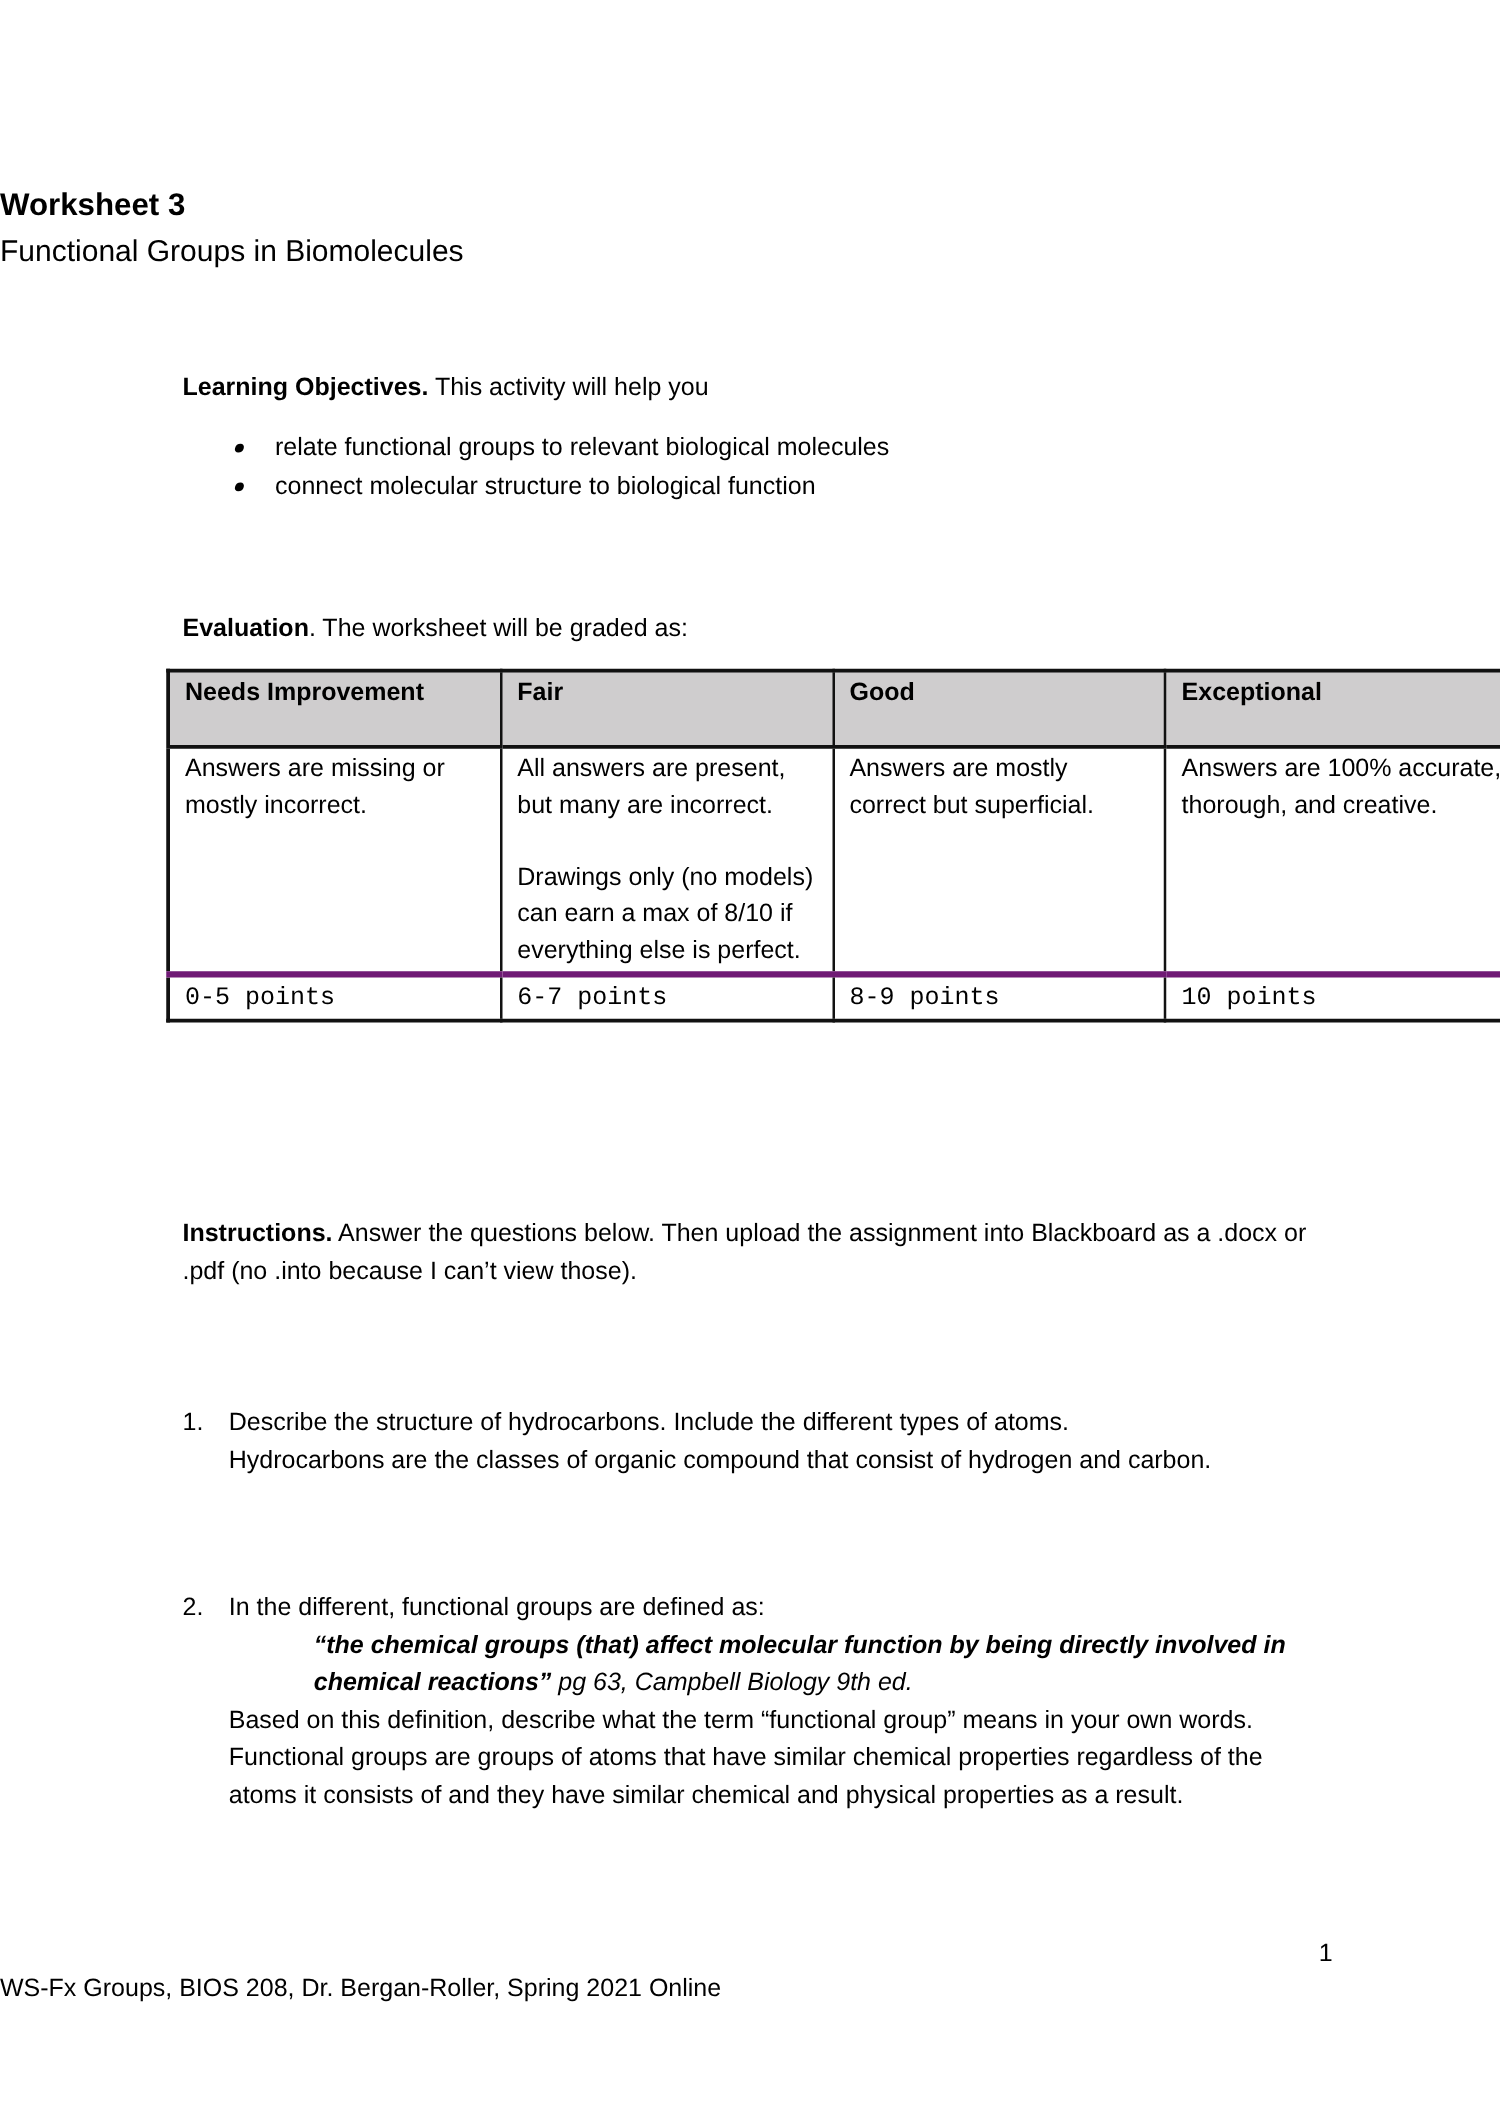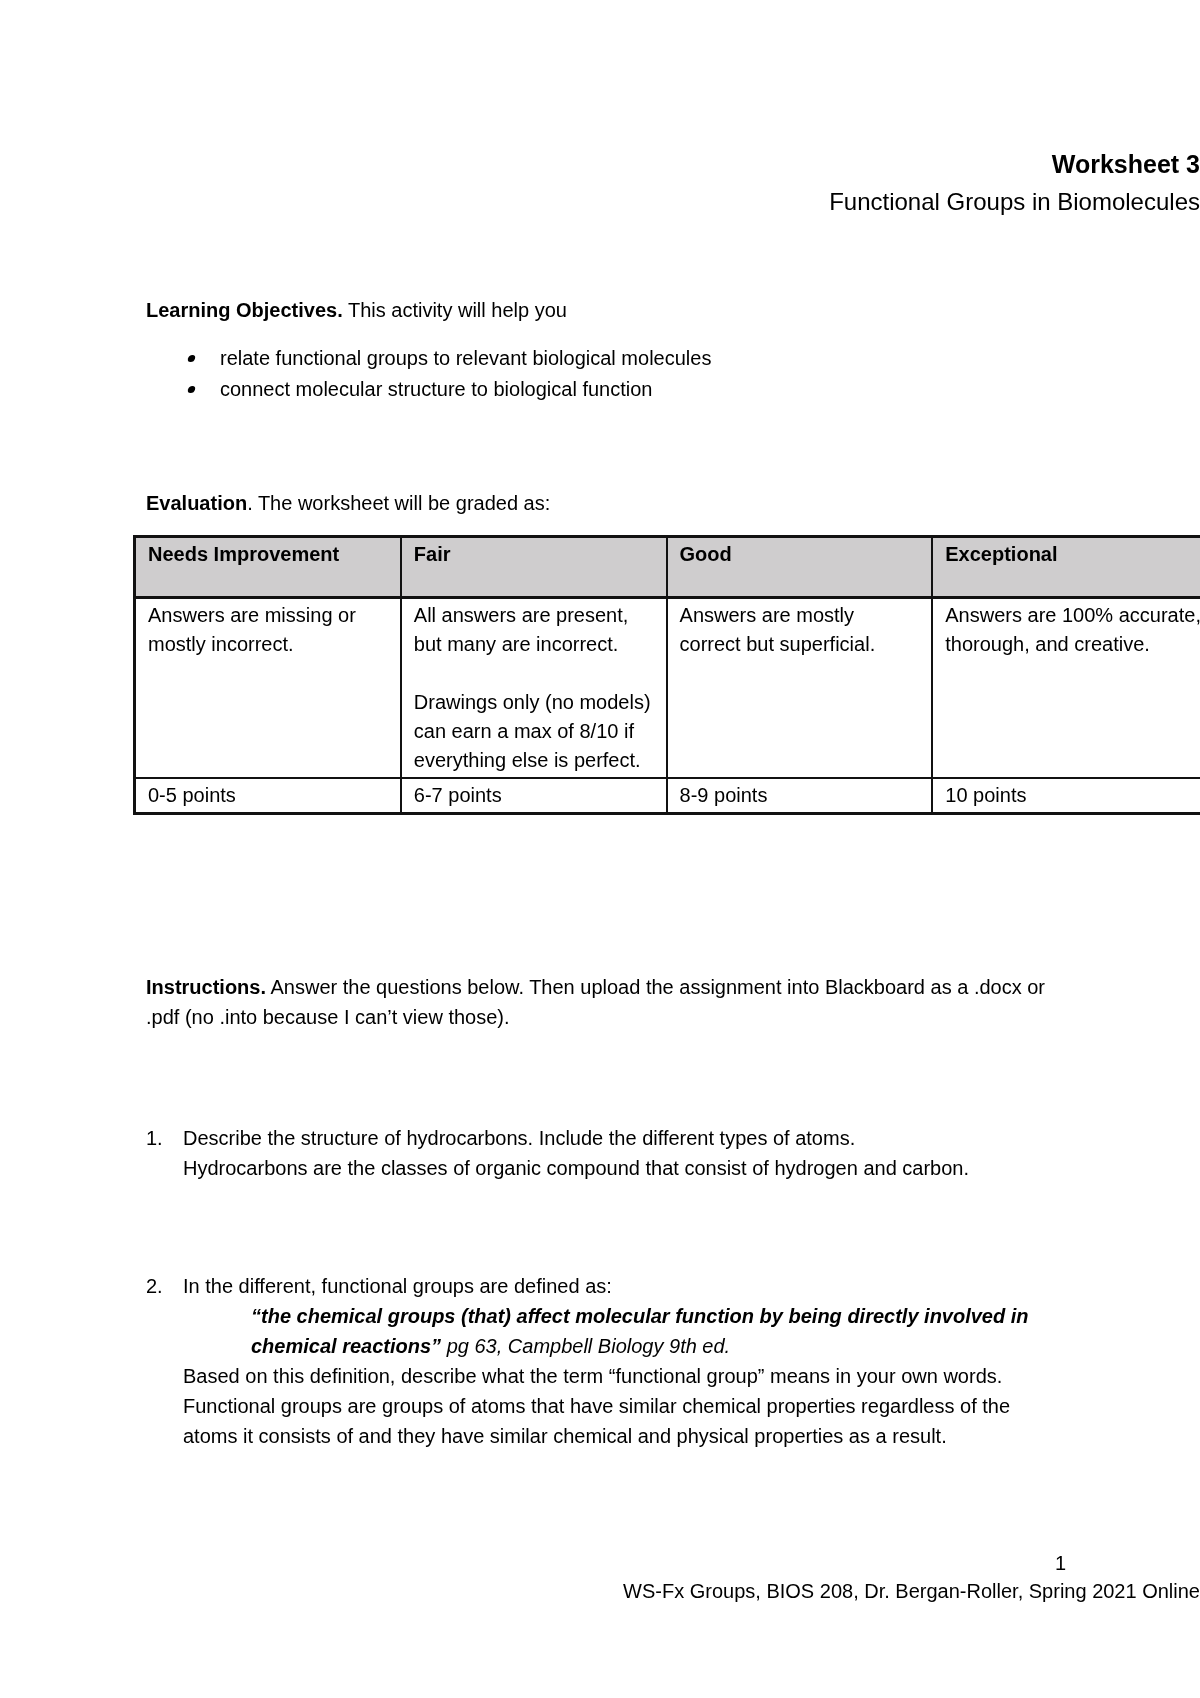--- a/index.html
+++ b/index.html
@@ -1,30 +1,30 @@
 <!DOCTYPE html>
 <html><head>
 <meta charset="utf-8">
 <style>
   html, body { margin:0; padding:0; background:#ffffff; }
   body { width:1200px; height:1698px; position:relative; overflow:hidden;
          font-family:"Liberation Sans", sans-serif; color:#000; font-size:20px; }
   .abs { position:absolute; }
-  .center { left:0; width:1200px; text-align:right; }
+  .center { left:0; width:1200px; text-align:left; }
   .title { top:150px; font-size:25px; font-weight:bold; }
   .subtitle { top:188px; font-size:24px; }
   .para { left:146px; font-size:20px; line-height:30px; }
   b { font-weight:bold; }
   ul.bullets { position:absolute; left:146px; top:343px; margin:0; padding:0; list-style:none; }
   ul.bullets li { position:relative; padding-left:74px; line-height:31px; font-size:20px; }
   ul.bullets li .dot { position:absolute; left:42px; top:12px; width:7px; height:7px; background:#000; border-radius:50%; transform:skewX(-15deg); }
   table.rubric { position:absolute; left:133px; top:535px; width:1089px; border-collapse:collapse; font-size:20px; }
   table.rubric td, table.rubric th { border:2px solid #111; vertical-align:top; text-align:left; padding:2px 12px 2px 12px; line-height:29px; }
   table.rubric th { background:#cfcdce; font-weight:bold; height:54px; }
-  table.rubric tr.thick-top td { border-top:1px solid #701a75; }
+  table.rubric tr.thick-top td { border-top:5px solid #701a75;font-family:Liberation Mono, monospace; }
   table.rubric th { border-bottom:3px solid #111; }
   table.rubric { border:3px solid #111; }
   .col1 { width:205px; } .col2 { width:205px; } .col3 { width:205px; } .col4 { width:224px; }
   .gap { height:29px; }
   .q { position:absolute; left:146px; width:920px; font-size:20px; line-height:30px; }
   .q .num { position:absolute; left:0; top:0; }
   .q .body { margin-left:37px; }
   .quote { margin-left:68px; }
   .quote i.bi { font-weight:bold; font-style:italic; }
   .pagenum { left:1055px; top:1552px; font-size:20px; }

